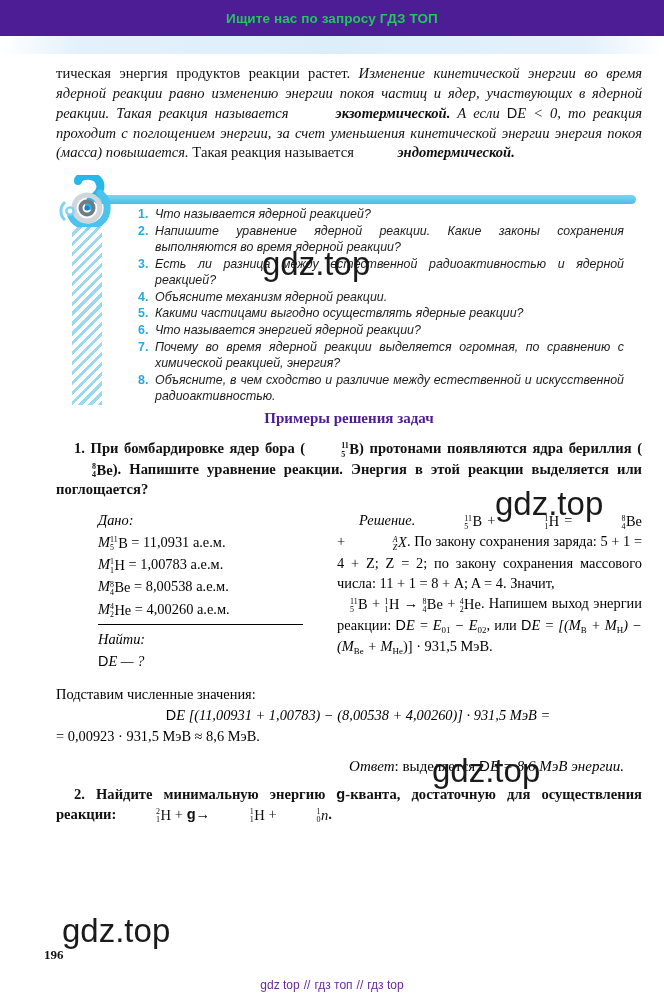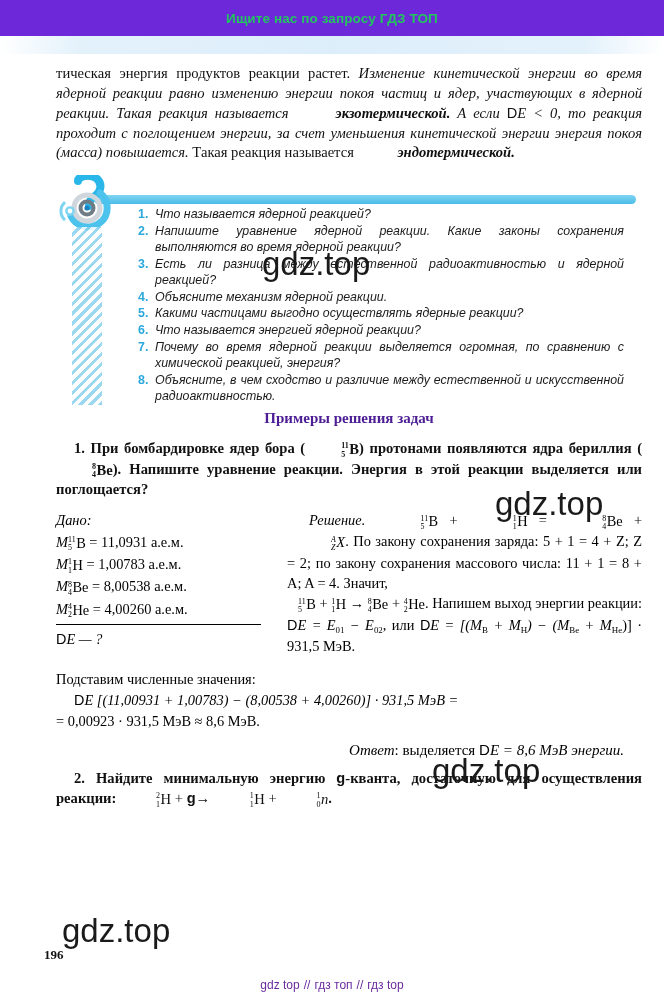--- a/index.html
+++ b/index.html
@@ -9,21 +9,21 @@
     background: #ffffff;
     font-family: "Liberation Serif", "DejaVu Serif", serif;
     position: relative;
     overflow: hidden;
   }
 
   
   .promo-bar {
     height: 36px;
     display:flex; align-items:center; justify-content:center;
-    background:#6d28d9;
+    background:#4c1d95;
   }
   .promo-text {
     color:#22c55e;
     font-family:"Liberation Sans","DejaVu Sans",sans-serif;
     font-size:13.5px; font-weight:700; letter-spacing:.1px;
   }
   .blue-strip {
     height:18px;
     background:linear-gradient(to right,#ffffff 0%,#e3f1fb 12%,#ddeefb 50%,#e3f1fb 88%,#ffffff 100%);
   }
@@ -103,21 +103,22 @@
 
   
   .prob { font-size:14.6px; line-height:1.36; text-align:justify; color:#111; }
   .prob b { font-weight:bold; }
   .prob.indent { text-indent:18px; }
 
   
   .given-row {
     display:flex;
     margin-top:10px;
-    gap:16px;
+    gap:24px;
+    margin-left:42px;
   }
   .given {
     flex: 0 0 215px;
     font-size:14.4px;
     line-height:1.5;
   }
   .given .lbl { font-style:italic; }
   .given .line { display:block; white-space:nowrap; }
   .given hr {
     border:none; border-top:1.6px solid #000;
@@ -139,21 +140,21 @@
     line-height:1.02;
     text-align:left;
     vertical-align:middle;
     margin-right:.5px;
   }
   .iso .nums span { display:block; }
   .sub { font-size:.62em; vertical-align:-0.35em; }
 
   .numeric { margin-top:12px; font-size:14.4px; line-height:1.45; }
   .numeric .ln { display:block; }
-  .numeric .ind { padding-left:18px; }
+  .numeric .ind { padding-left:18px;text-align:center; }
   .answer { margin-top:10px; text-align:right; font-size:15px; padding-right:18px; }
 
   .prob2 { margin-top:10px; }
 
   
   .page-num {
     position:absolute; left:44px; top:920px;
     font-size:13px; font-weight:bold; color:#111;
     font-family:"Liberation Serif",serif;
     margin-top:27px;
@@ -263,20 +264,21 @@
       <span class="line"><i>M</i><span class="iso"><span class="nums"><span>11</span><span>5</span></span><span>B</span></span> <span>= 11,0931 а.е.м.</span></span>
 
       <span class="line"><i>M</i><span class="iso"><span class="nums"><span>1</span><span>1</span></span><span>H</span></span> <span>= 1,00783 а.е.м.</span></span>
 
       <span class="line"><i>M</i><span class="iso"><span class="nums"><span>8</span><span>4</span></span><span>Be</span></span> <span>= 8,00538 а.е.м.</span></span>
 
       <span class="line"><i>M</i><span class="iso"><span class="nums"><span>4</span><span>2</span></span><span>He</span></span> <span>= 4,00260 а.е.м.</span></span>
 
       <hr>
 
+      <span class="lbl line">Найти:</span>
       <span class="line"><span class="delta">D</span><i>E — ?</i></span>
     </div>
 
     <div class="solution">
       <div class="first"><i>Решение.</i>
          <span class="iso"><span class="nums"><span>11</span><span>5</span></span>B</span> + <span class="iso"><span class="nums"><span>1</span><span>1</span></span>H</span> = <span class="iso"><span class="nums"><span>8</span><span>4</span></span>Be</span> + <span class="iso"><span class="nums"><span><i>A</i></span><span><i>Z</i></span></span><i>X</i></span><span>. По закону сохранения заряда: 5 + 1 = 4 + Z; Z = 2; по закону сохранения массового числа: 11 + 1 = 8 + A; A = 4. Значит,</span></div>
 
       <div>&nbsp;&nbsp;&nbsp;<span class="iso"><span class="nums"><span>11</span><span>5</span></span>B</span> + <span class="iso"><span class="nums"><span>1</span><span>1</span></span>H</span> → <span class="iso"><span class="nums"><span>8</span><span>4</span></span>Be</span> + <span class="iso"><span class="nums"><span>4</span><span>2</span></span>He</span><span>. Напишем выход энергии реакции: </span><span class="delta">D</span><i>E = E</i><span class="sub">01</span><i> − E</i><span class="sub">02</span><span>, или </span><span class="delta">D</span><i>E = [(M</i><span class="sub">B</span><i> + M</i><span class="sub">H</span><i>) − (M</i><span class="sub">Be</span><i> + M</i><span class="sub">He</span><span>)] · 931,5 МэВ.</span></div>
     </div>
   </div>

